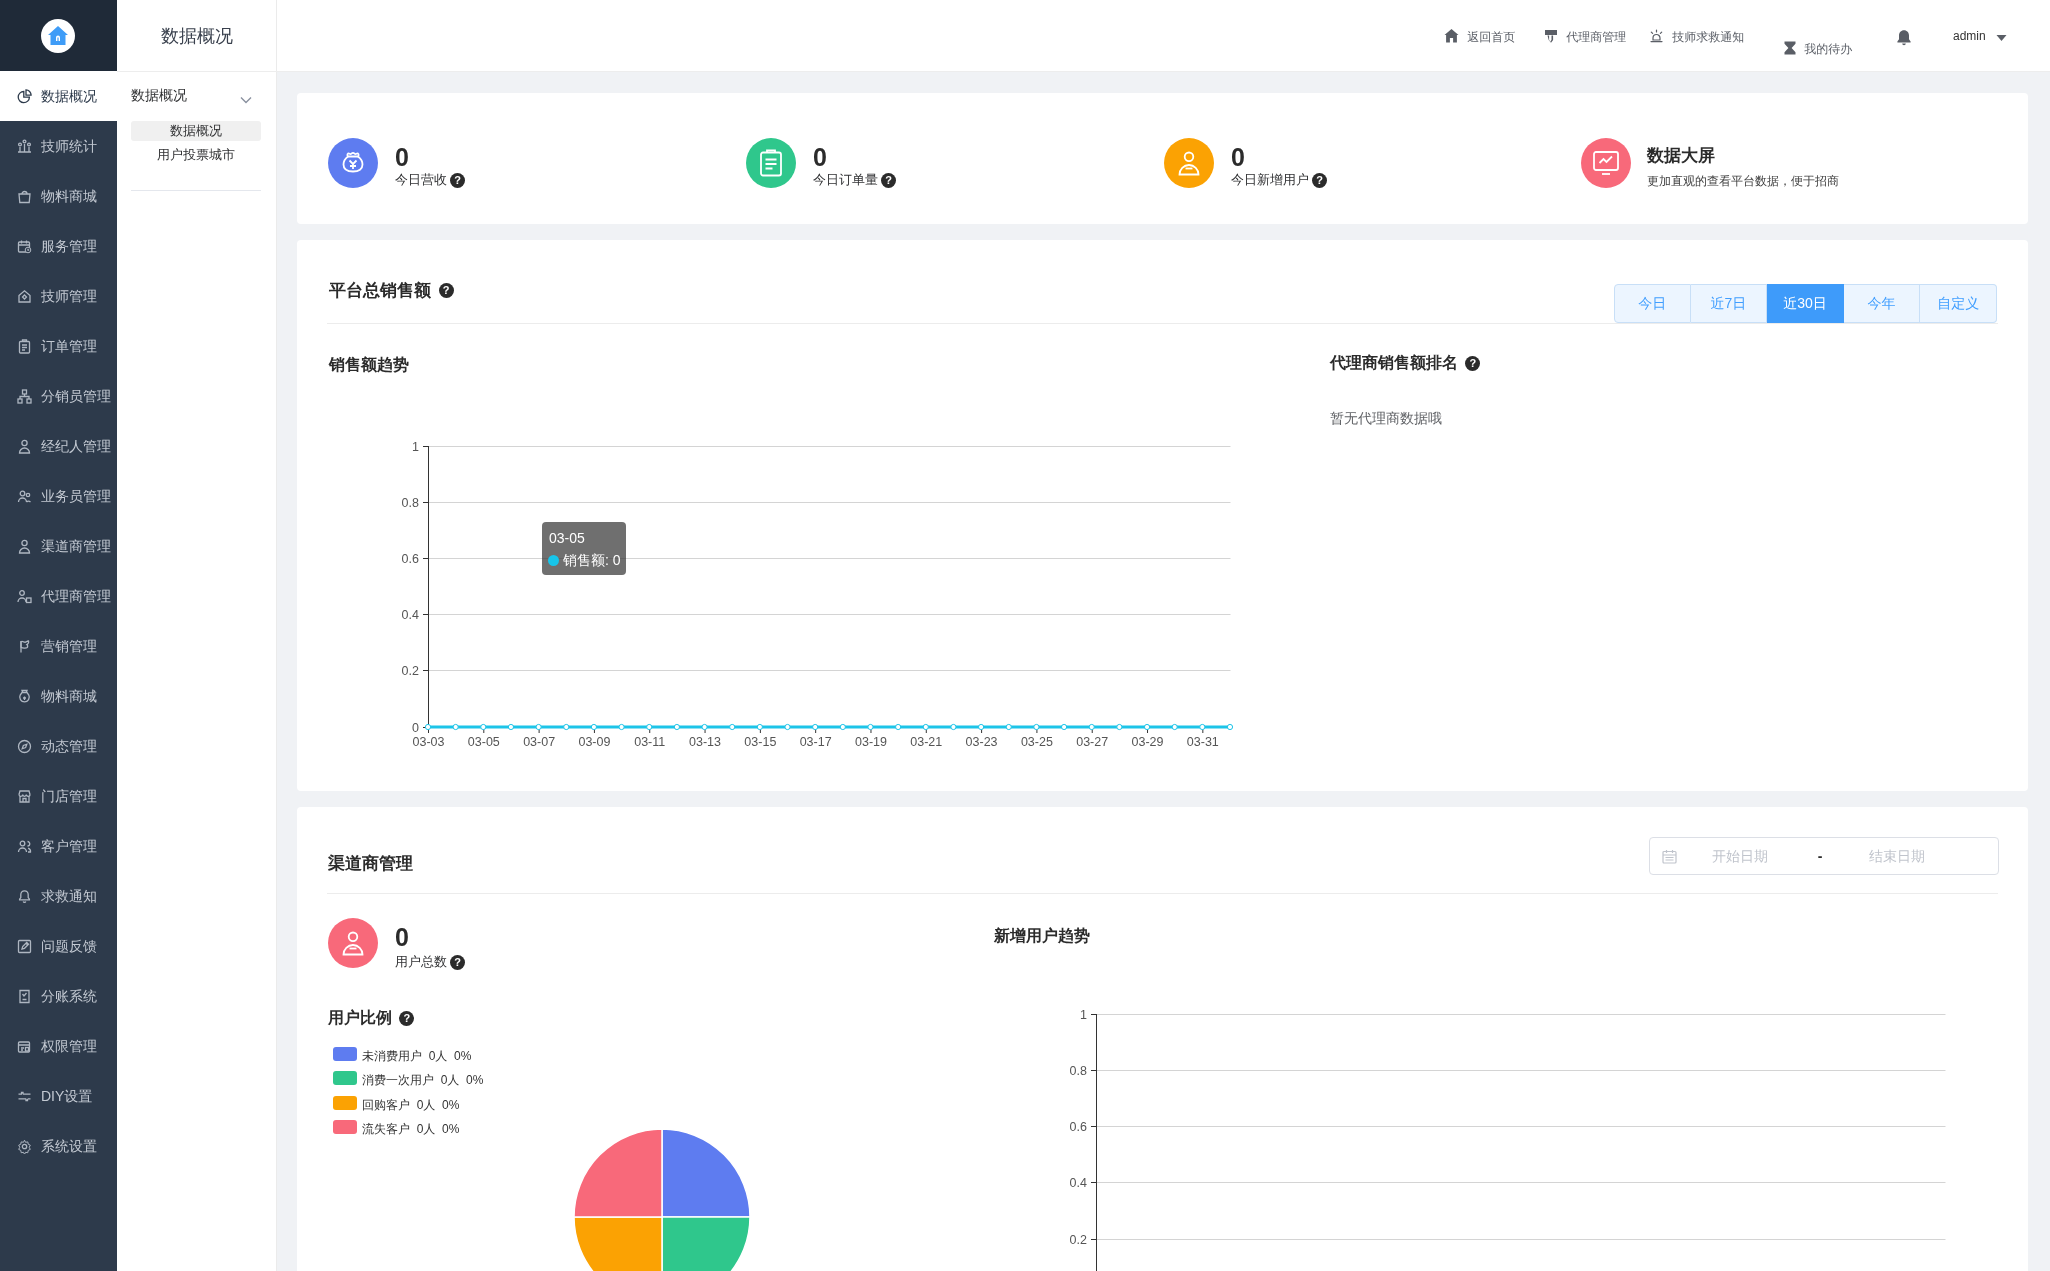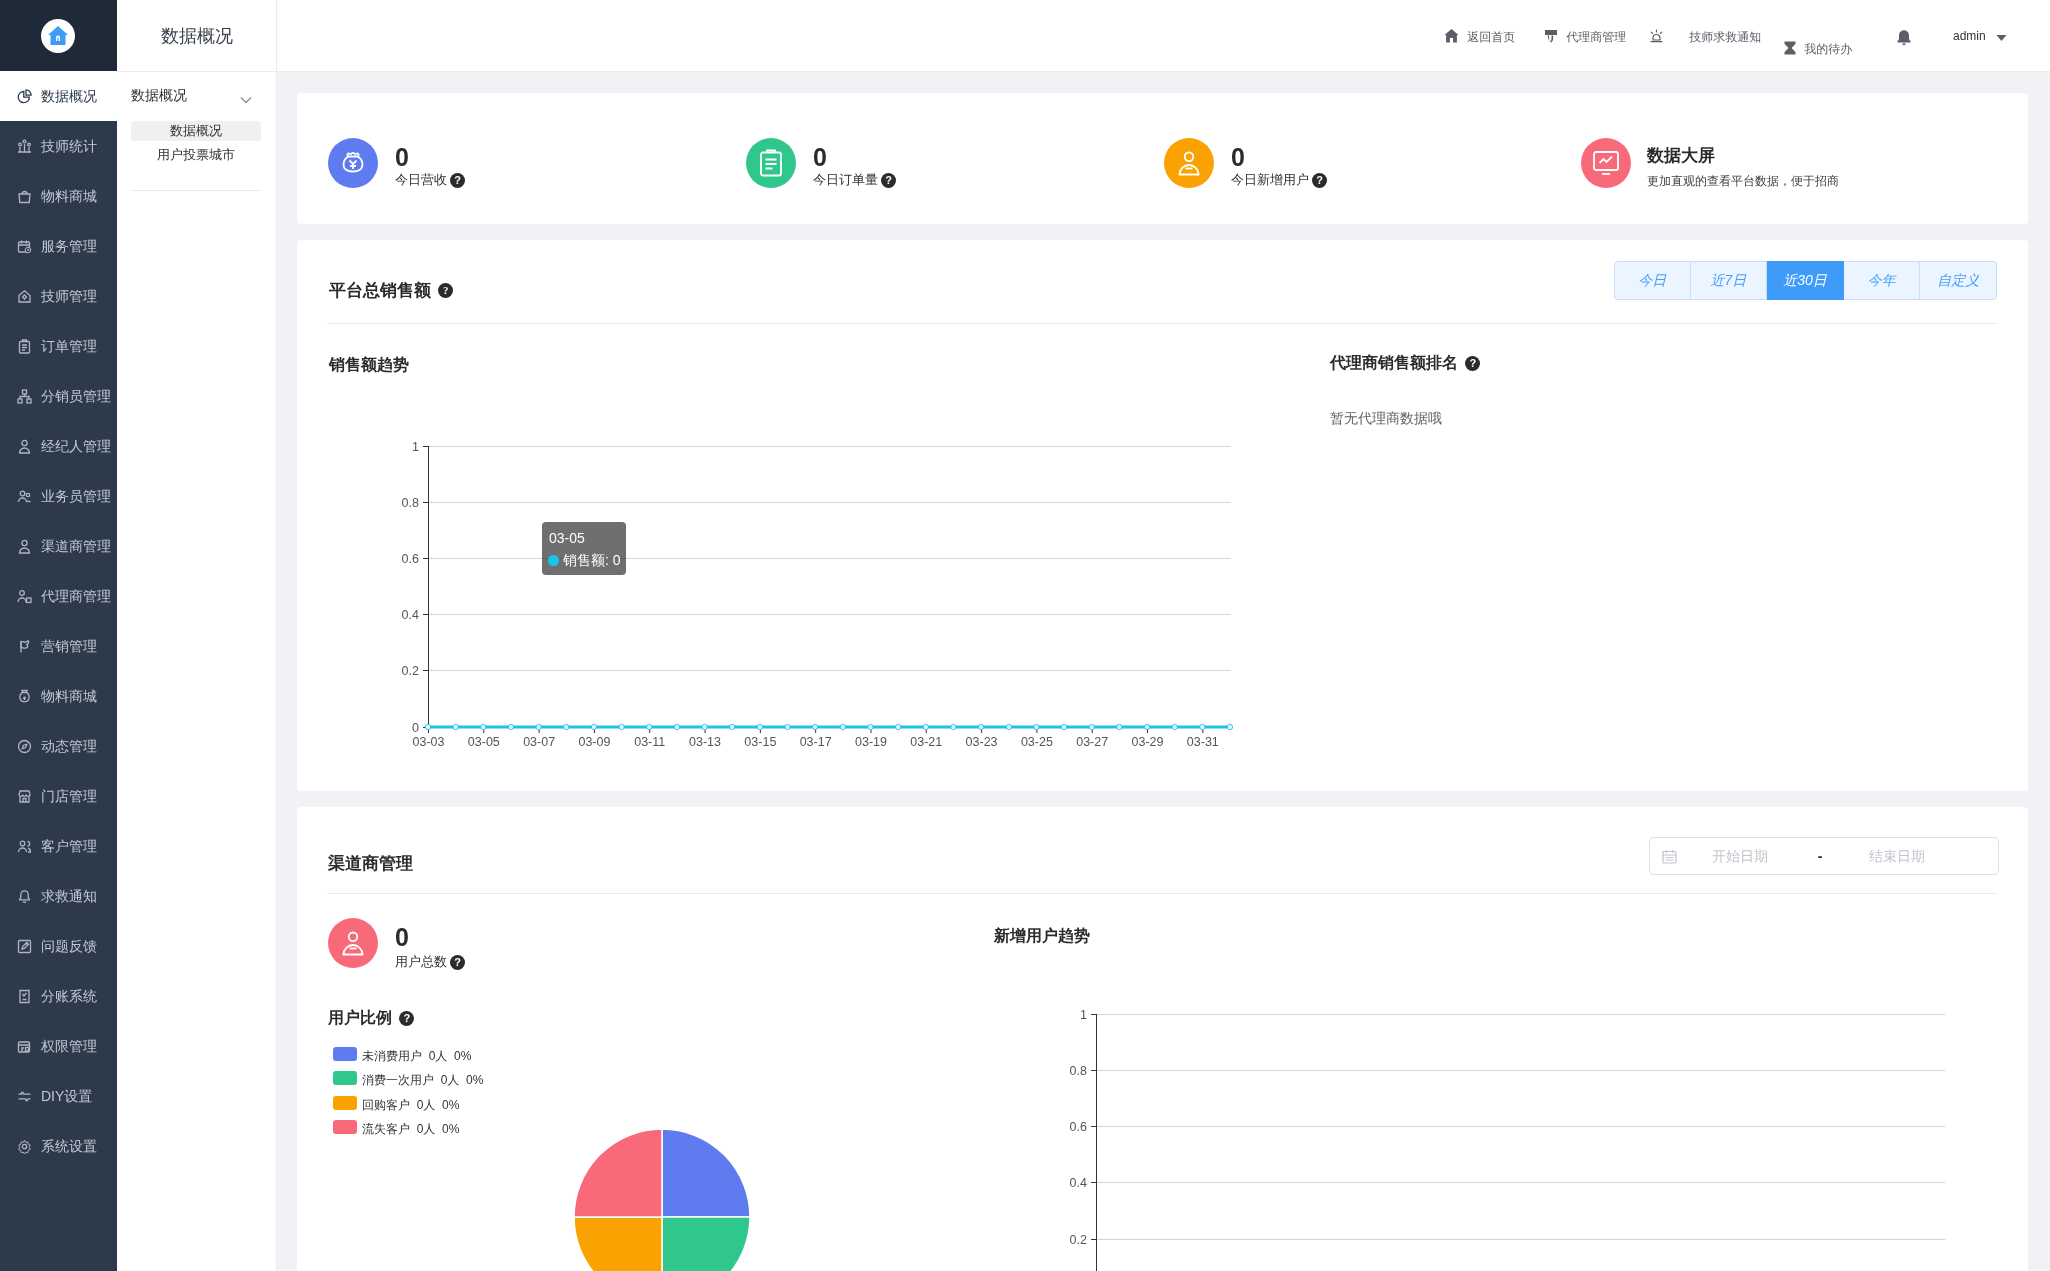--- a/index.html
+++ b/index.html
@@ -32,25 +32,25 @@
 
 #mainbg{left:277px;top:72px;width:1773px;height:1199px;background:#f0f2f5;}
 .card{position:absolute;background:#fff;border-radius:4px;}
 #card1{left:297px;top:93px;width:1731px;height:131px;}
 #card2{left:297px;top:240px;width:1731px;height:551px;}
 #card3{left:297px;top:807px;width:1731px;height:470px;}
 .statc{position:absolute;width:50px;height:50px;border-radius:50%;}
 .statnum{position:absolute;font-size:25px;font-weight:bold;color:#2b2b2b;}
 .statlab{position:absolute;font-size:13px;color:#303133;white-space:nowrap;}
 .qm{display:inline-block;width:15px;height:15px;border-radius:50%;background:#2b2b2b;color:#fff;font-size:11px;font-weight:bold;text-align:center;line-height:15px;vertical-align:0px;margin-left:3px;}
-.ctitle{position:absolute;font-size:17px;font-weight:bold;color:#2b2b2b;white-space:nowrap;font-family:Liberation Serif, serif;}
+.ctitle{position:absolute;font-size:17px;font-weight:bold;color:#2b2b2b;white-space:nowrap;}
 .stitle{position:absolute;font-size:16px;font-weight:bold;color:#2b2b2b;white-space:nowrap;}
 .cdiv{position:absolute;height:0;border-top:1px solid #ececec;}
 
-#tabs{position:absolute;left:1317px;top:21px;height:39px;display:flex;font-style:italic;}
+#tabs{position:absolute;left:1317px;top:44px;height:39px;display:flex;}
 #tabs .tb{width:76.6px;height:39px;line-height:37px;text-align:center;font-size:14px;color:#409eff;background:#ecf5ff;border:1px solid #c8dff7;border-left:none;}
 #tabs .tb:first-child{border-left:1px solid #c8dff7;border-radius:4px 0 0 4px;}
 #tabs .tb:last-child{border-radius:0 4px 4px 0;}
 #tabs .tb.on{background:#3e9bfa;color:#fff;border-color:#3e9bfa;}
 
 #dater{position:absolute;left:1352px;top:30px;width:350px;height:38px;border:1px solid #dcdfe6;border-radius:4px;color:#c0c4cc;font-size:14px;}
 #dater .ph1{position:absolute;left:30px;top:10px;width:120px;text-align:center;}
 #dater .ph2{position:absolute;left:187px;top:10px;width:120px;text-align:center;}
 #dater .sep{position:absolute;left:161px;top:10px;width:18px;text-align:center;color:#2b2b2b;font-weight:bold;}
 
@@ -76,21 +76,21 @@
       <path d="M1 1h12v5H1zM3.5 6.5h1.6v4.2l1.2 2 1.2-2V6.5h1.6v4.6L7 13.8l-2.3-2.7z"></path>
     </svg>
 <span style="margin-left:5px">代理商管理</span>
 </div>
 <div class="abs nav" style="left:1649px;">
 <svg width="15" height="14" viewBox="0 0 15 14" fill="none" stroke="#5a5e66" stroke-width="1.2">
       <path d="M4 9a3.5 3.5 0 017 0v2H4z"></path>
       <path d="M2 12.6h11" stroke-linecap="round"></path>
       <path d="M7.5 3V1M3.6 4.4L2.3 3.1M11.4 4.4l1.3-1.3" stroke-linecap="round"></path>
     </svg>
-<span style="margin-left:22px">技师求救通知</span>
+<span style="margin-left:5px">技师求救通知</span>
 </div>
 <div class="abs nav" style="left:1784px;margin-top:12px;">
 <svg width="12" height="14" viewBox="0 0 12 14" fill="#5a5e66">
       <path d="M0.5 0.5h11v2.2L7.6 7l3.9 4.3v2.2h-11v-2.2L4.4 7 0.5 2.7z"></path>
     </svg>
 <span style="margin-left:5px">我的待办</span>
 </div>
 <div class="abs nav" style="left:1896px;">
 <svg width="16" height="17" viewBox="0 0 16 17" fill="#5a5e66">
       <path d="M8 1.2c-3 0-5 2.3-5 5.2v3.8L1.4 12.4v1h13.2v-1L13 10.2V6.4c0-2.9-2-5.2-5-5.2z"></path>

